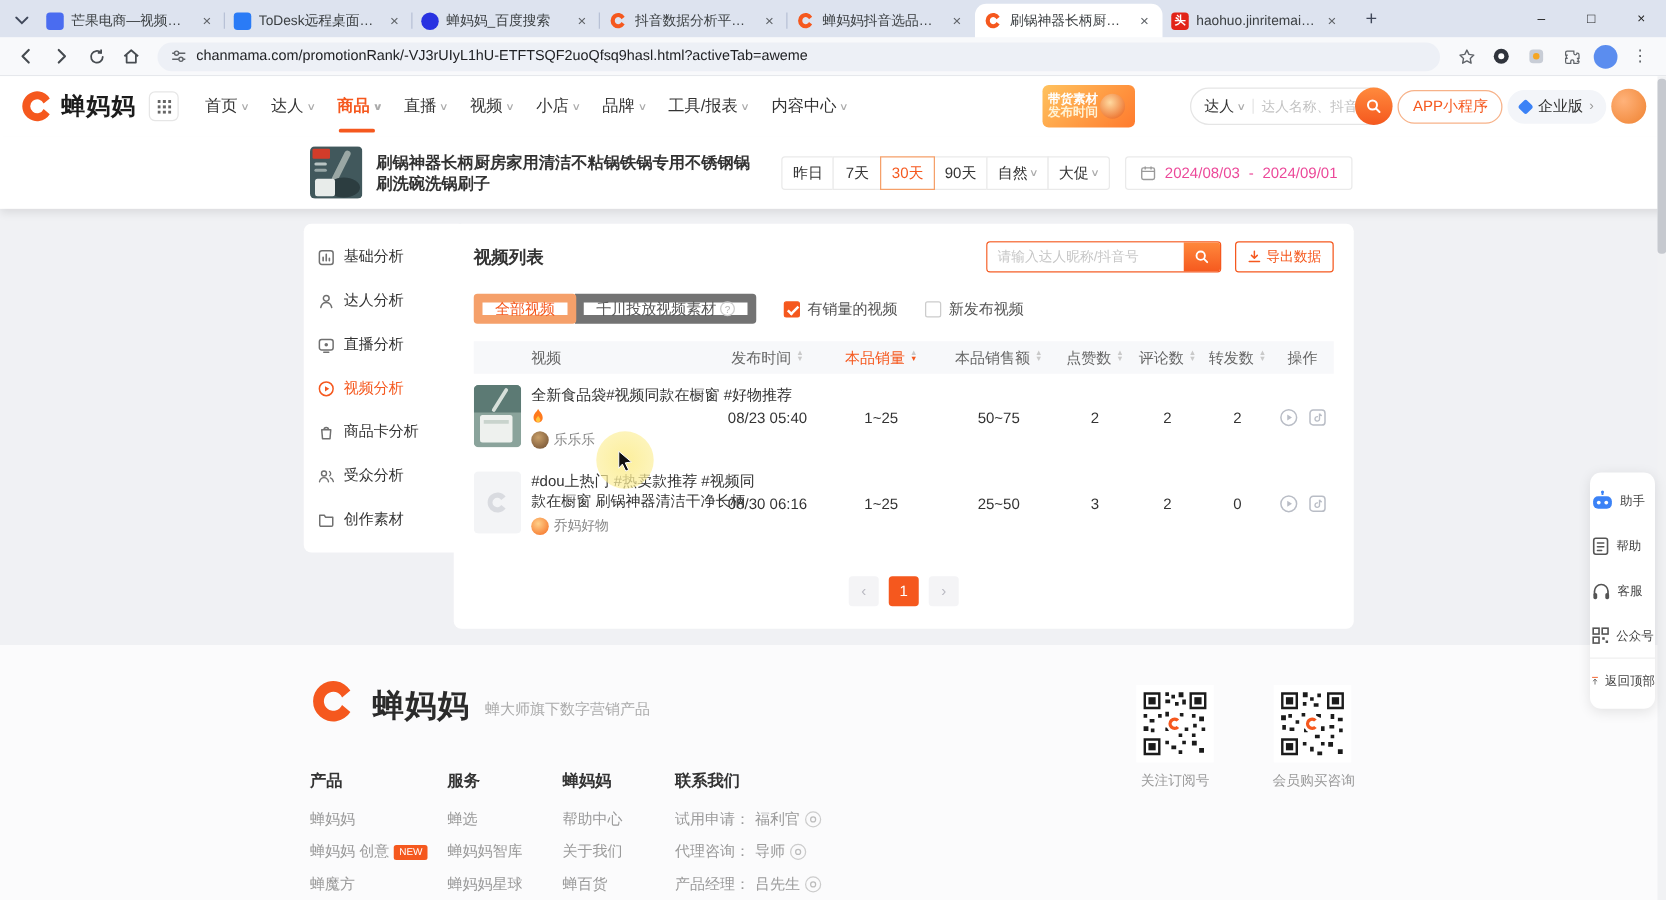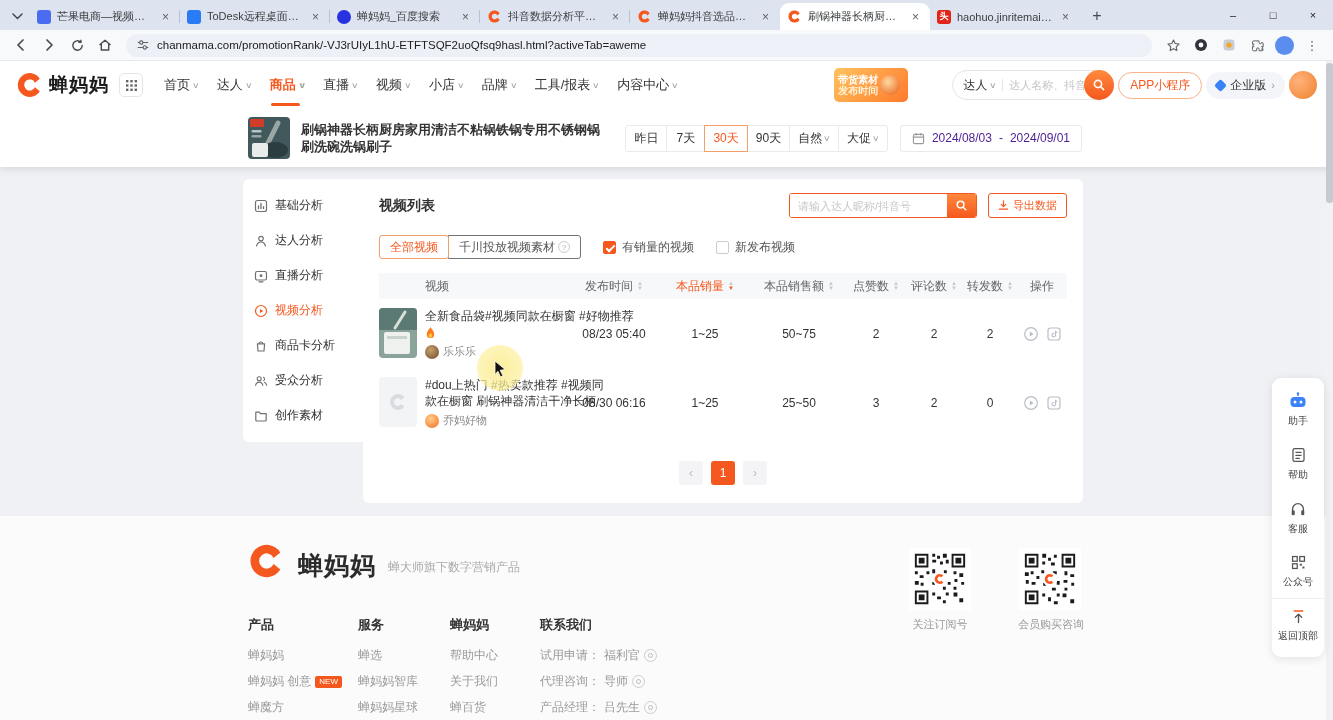--- a/index.html
+++ b/index.html
@@ -58,38 +58,38 @@
   
   .product-bar{height:58px;background:#fff;display:flex;align-items:center;padding:0 251px 0 248px;box-shadow:0 3px 7px rgba(0,0,0,.09);position:relative;z-index:2}
   .p-thumb{width:42px;height:42px;border-radius:4px;flex:none;overflow:hidden}
   .p-title{width:405px;margin-left:11px;font-size:13px;font-weight:bold;color:#333;line-height:17px}
   .p-controls{display:flex;align-items:center;gap:12px;margin-left:auto}
   .seg{display:flex}
   .seg-item{height:27px;min-width:39px;padding:0 8px;border:1px solid #eaeaea;margin-left:-1px;display:flex;align-items:center;justify-content:center;gap:2px;font-size:12px;color:#333;background:#fff;white-space:nowrap}
   .seg-item:first-child{border-radius:3px 0 0 3px;margin-left:18px}
   .seg-item:last-child{border-radius:0 3px 3px 0}
   .seg-item.active{color:#f5581e;border-color:#f5a06a;background:#fff;position:relative;z-index:1}
-  .date-box{height:27px;border:1px solid #eaeaea;border-radius:3px;display:flex;align-items:center;gap:7px;padding:0 11px;font-size:12px;color:#4c1d95;background:#fff;white-space:nowrap}
+  .date-box{height:27px;border:1px solid #eaeaea;border-radius:3px;display:flex;align-items:center;gap:7px;padding:0 11px;font-size:12px;color:#ec4899;background:#fff;white-space:nowrap}
 
   
   .page-grey{position:relative;height:349px;background:#f0f1f4}
   .sidebar-card{position:absolute;left:243px;top:12px;width:130px;padding:9px 0;background:#fff;border-radius:6px}
   .side-item{display:flex;align-items:center;gap:7px;padding:0 0 0 11px;height:35px;font-size:12px;color:#333;white-space:nowrap}
   .side-item.active{color:#f5581e}
   .main-card{position:absolute;left:363px;top:12px;width:720px;height:324px;background:#fff;border-radius:6px;padding:14px 16px 0}
   .mc-head{display:flex;align-items:center}
   .mc-title{font-size:14px;font-weight:bold;color:#333}
   .mc-tools{margin-left:auto;display:flex;align-items:center}
   .search-wrap{display:flex;align-items:center;border:1px solid #f5581e;border-radius:3px;overflow:hidden;height:25px}
   .search-input{width:157px;height:100%;border:none;outline:none;padding:0 8px;font-size:11px;color:#333;font-family:inherit}
   .search-input::placeholder{color:#c7c7c7}
   .search-go{width:29px;height:25px;background:linear-gradient(180deg,#ff8a3d,#f5581e);display:flex;align-items:center;justify-content:center;border:none;flex:none}
   .export-btn{margin-left:11px;height:25px;padding:0 9px;border:1px solid #f5581e;border-radius:3px;color:#f5581e;font-size:11px;display:flex;align-items:center;gap:4px;background:#fff;white-space:nowrap}
   .filters{display:flex;align-items:center;margin-top:17px;font-size:12px}
-  .pill{height:24px;padding:0 10px;display:flex;align-items:center;border:1px solid #737373;color:#555;background:#fff;white-space:nowrap}
+  .pill{height:24px;padding:0 10px;display:flex;align-items:center;border:7px solid #737373;color:#555;background:#fff;white-space:nowrap}
   .pill.active{color:#f5581e;border-color:#f5a06a;border-radius:3px;position:relative;z-index:1}
   .pill+ .pill{margin-left:-1px;border-radius:0 3px 3px 0}
   .q-icon{width:12px;height:12px;border:1px solid #ccc;border-radius:50%;color:#b5b5b5;font-size:8px;display:inline-flex;align-items:center;justify-content:center;margin-left:3px}
   .cb-group{display:flex;align-items:center;gap:6px;margin-left:22px;color:#555;white-space:nowrap}
   .cb{width:13px;height:13px;border:1px solid #ccc;border-radius:2px;background:#fff;position:relative;flex:none}
   .cb.checked{background:#f5581e;border-color:#f5581e}
   .cb.checked::after{content:"";position:absolute;left:4px;top:1px;width:3px;height:7px;border:solid #fff;border-width:0 2px 2px 0;transform:rotate(45deg)}
   .vtable{margin-top:14px}
   .vhead{display:flex;align-items:center;height:26px;background:#f7f8fa;font-size:12px;color:#666}
   .c{display:flex;align-items:center;justify-content:center;gap:2px;flex:none}
@@ -131,21 +131,21 @@
   .badge-new{background:#f5581e;color:#fff;font-size:8px;padding:1px 4px;border-radius:2px;line-height:10px}
   .contact-icon{width:13px;height:13px;border:1px solid #ccc;border-radius:50%;display:inline-flex;align-items:center;justify-content:center;flex:none}
   .contact-icon i{width:5px;height:5px;border:1px solid #bbb;border-radius:50%;display:block}
   .qr-area{position:absolute;left:908px;top:32px;display:flex;gap:46px}
   .qr-box{width:64px;text-align:center}
   .qr-img{width:62px;height:62px;background:#fff;padding:2px;margin:0 auto}
   .qr-caption{font-size:11px;color:#999;margin-top:7px;white-space:nowrap}
 
   
   .rail{position:absolute;right:9px;top:378px;width:52px;background:#fff;border-radius:9px;box-shadow:0 2px 10px rgba(0,0,0,.10);padding:5px 0;z-index:30}
-  .rail-item{display:flex;flex-direction:column;align-items:center;gap:4px;padding:9px 0;font-size:10px;color:#444;white-space:nowrap}
+  .rail-item{display:flex;flex-direction:row;align-items:center;gap:4px;padding:9px 0;font-size:10px;color:#444;white-space:nowrap}
   .rail-item.top-border{border-top:1px solid #f0f0f0}
   .scrollbar{position:absolute;right:0;top:61px;bottom:0;width:7px;background:#f1f2f4;z-index:29}
   .scroll-thumb{position:absolute;right:0;top:2px;width:7px;height:140px;background:#c6c9cf;border-radius:3px}
 </style>
 </head>
 <body>
 
 <div class="tabstrip">
   <div class="tab-chevron">
     <svg width="11" height="7" viewBox="0 0 11 7">

